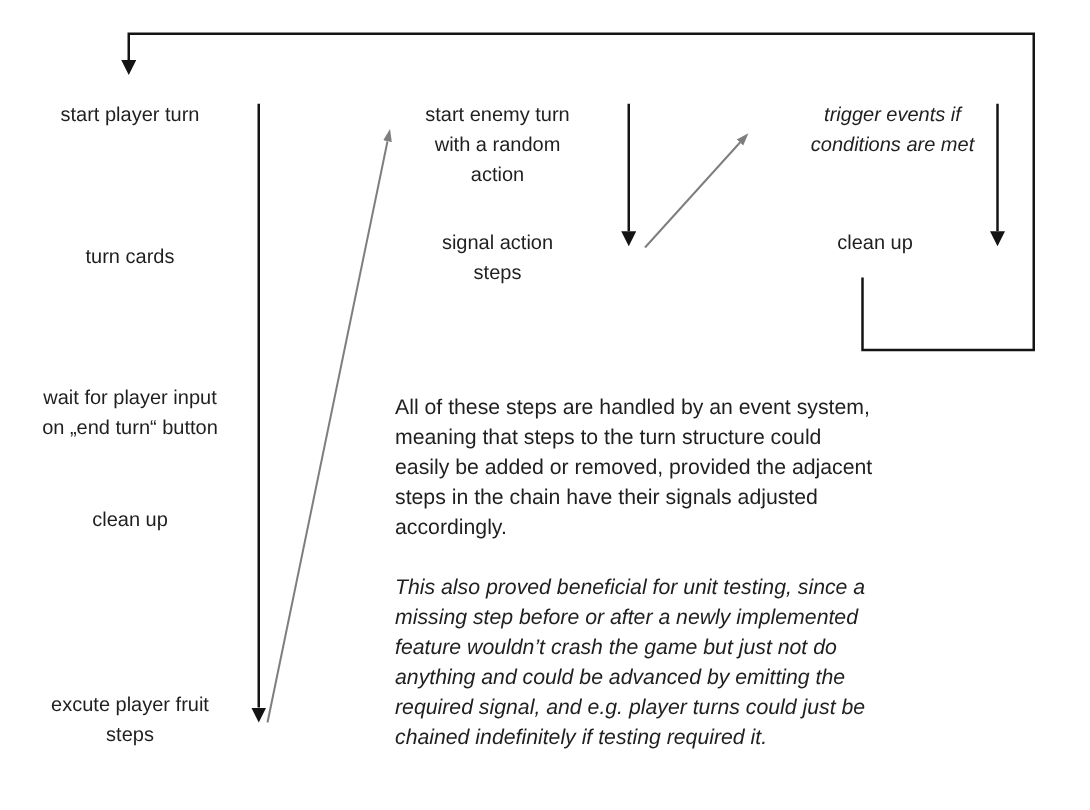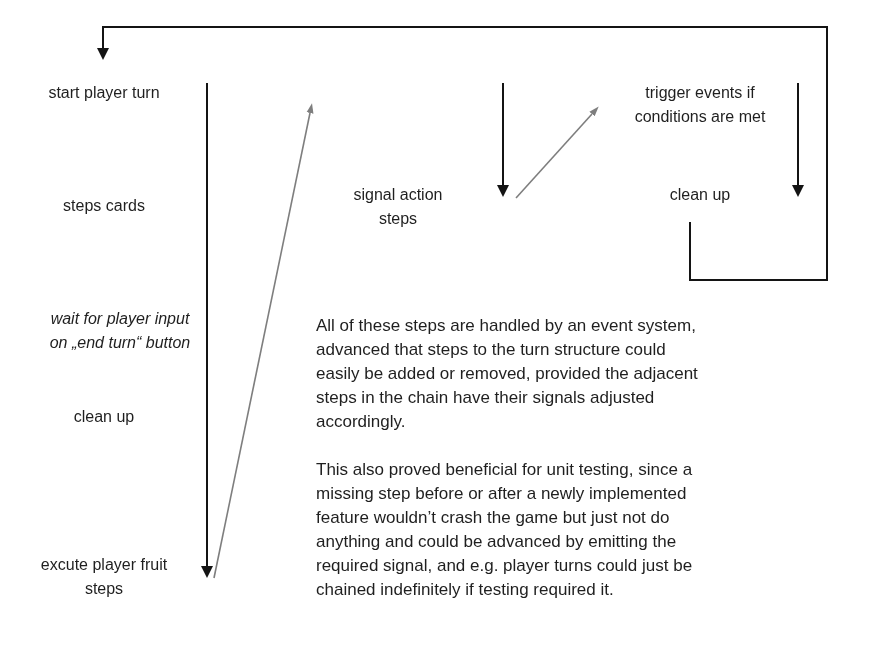--- a/index.html
+++ b/index.html
@@ -75,39 +75,42 @@
     <path class="flow-line" d="M 503 83 L 503 185" marker-end="url(#arrow-black)"></path>
 
     <path class="flow-line" d="M 798 83 L 798 185" marker-end="url(#arrow-black)"></path>
 
     <path class="signal-line" d="M 214 578 L 310 113" marker-end="url(#arrow-gray)"></path>
 
     <path class="signal-line" d="M 516 198 L 592 114" marker-end="url(#arrow-gray)"></path>
   </svg>
 
   <div class="step-label" style="left:4px; top:81px; width:200px;">start player turn</div>
-  <div class="step-label" style="left:4px; top:194px; width:200px;">steps cards</div>
-  <div class="step-label" style="left:20px; top:307px; width:200px;font-style:italic;">wait for player input
+  <div class="step-label" style="left:4px; top:194px; width:200px;">turn cards</div>
+  <div class="step-label" style="left:4px; top:307px; width:200px;">wait for player input
 on „end turn“ button</div>
   <div class="step-label" style="left:4px; top:405px; width:200px;">clean up</div>
   <div class="step-label" style="left:4px; top:553px; width:200px;">excute player fruit
 steps</div>
 
+  <div class="step-label" style="left:303px; top:81px; width:190px;">start enemy turn
+with a random
+action</div>
   <div class="step-label" style="left:303px; top:183px; width:190px;">signal action
 steps</div>
 
-  <div class="step-label" style="left:605px; top:81px; width:190px;">trigger events if
+  <div class="step-label" style="left:619px; top:81px; width:190px;font-style:italic;">trigger events if
 conditions are met</div>
   <div class="step-label" style="left:605px; top:183px; width:190px;">clean up</div>
 
   <div class="note-para" style="left:316px; top:314px; width:500px;">All of these steps are handled by an event system,
-advanced that steps to the turn structure could
+meaning that steps to the turn structure could
 easily be added or removed, provided the adjacent
 steps in the chain have their signals adjusted
 accordingly.</div>
-  <div class="note-para" style="left:316px; top:458px; width:500px;">This also proved beneficial for unit testing, since a
+  <div class="note-para" style="left:316px; top:458px; width:500px;font-style:italic;">This also proved beneficial for unit testing, since a
 missing step before or after a newly implemented
 feature wouldn’t crash the game but just not do
 anything and could be advanced by emitting the
 required signal, and e.g. player turns could just be
 chained indefinitely if testing required it.</div>
 
 </div>
 
 </body></html>

